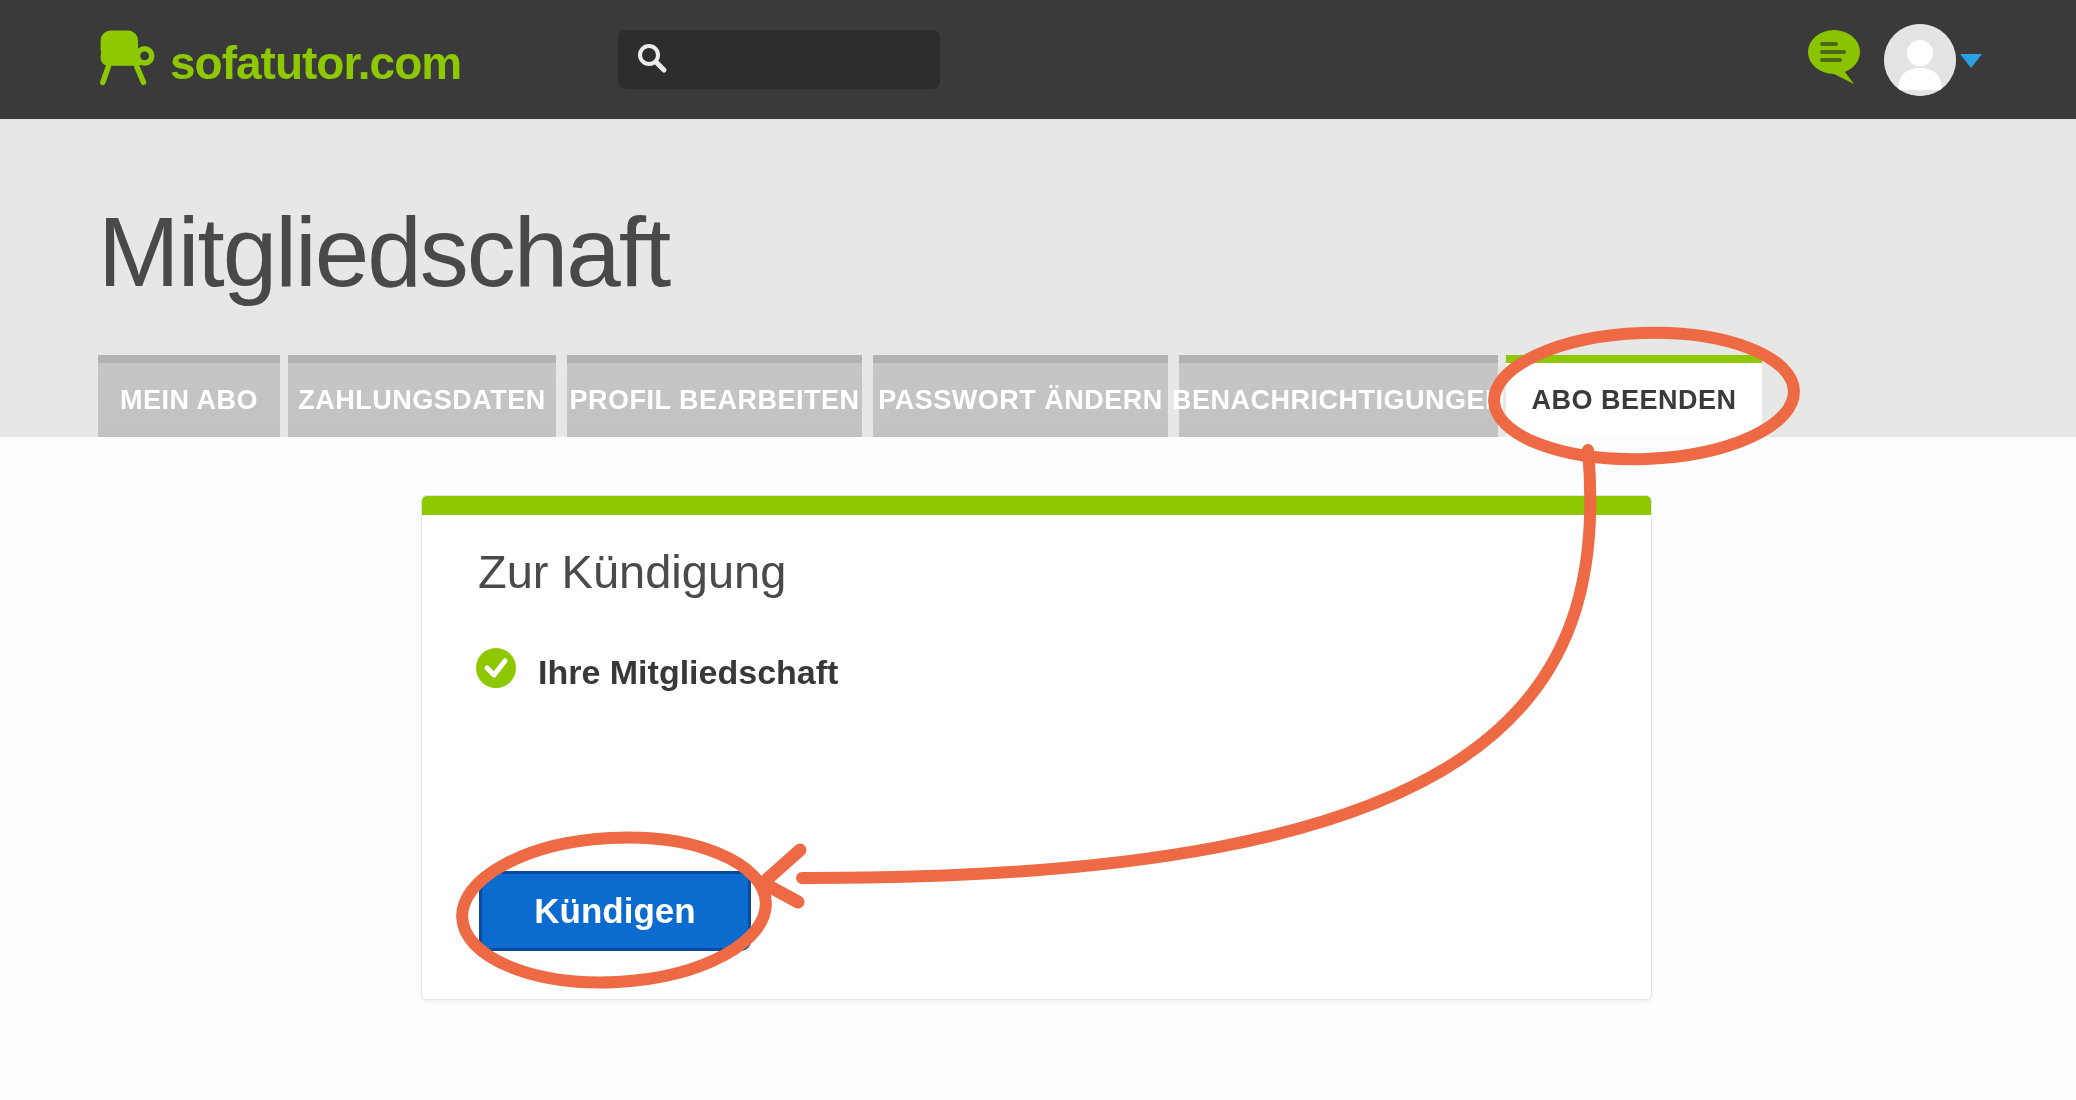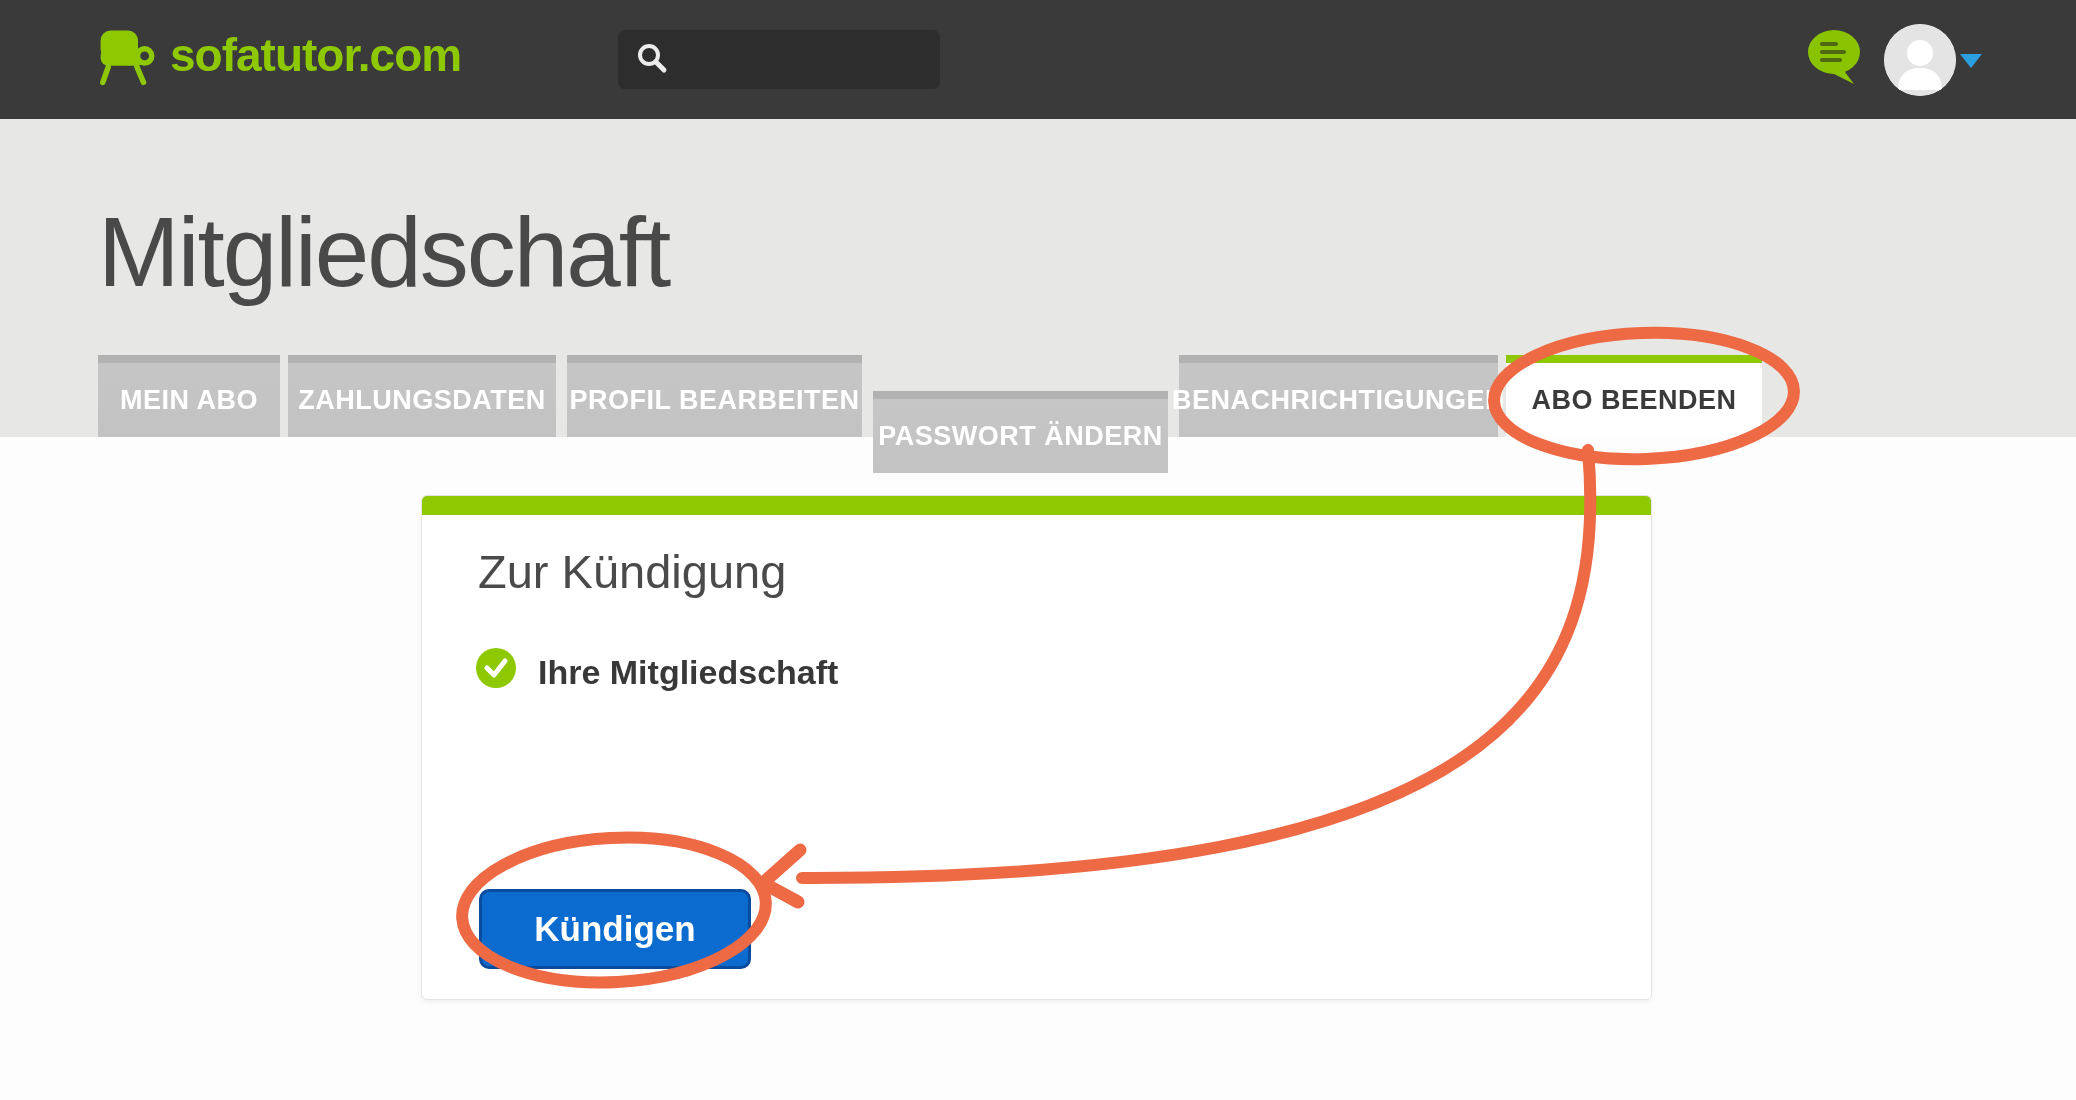--- a/index.html
+++ b/index.html
@@ -9,21 +9,21 @@
     font-family:"Liberation Sans", sans-serif;
     background:#fdfdfd;
     overflow:hidden;
   }
 
   
   .header {
     position:absolute; top:0; left:0; width:2076px; height:119px;
     background:#3a3a3a;
   }
-  .logo { position:absolute; left:94px; top:28px; display:flex; align-items:flex-start; gap:10px; cursor:pointer; }
+  .logo { position:absolute; left:94px; top:28px; display:flex; align-items:flex-end; gap:10px; cursor:pointer; }
   .logo-text { color:#8dc800; font-size:46px; font-weight:bold; letter-spacing:-1px; }
   .nav-faecher { position:absolute; left:462px; top:0; height:119px; display:flex; align-items:center; gap:12px; cursor:pointer; }
   .nav-faecher-label { color:#ffffff; font-size:31px; font-weight:bold; }
   .caret-down {
     width:0; height:0;
     border-left:11px solid transparent; border-right:11px solid transparent;
     border-top:14px solid #2b9fe0;
     margin-top:6px;
   }
   .search-box {
@@ -52,21 +52,21 @@
     position:absolute; top:355px; height:82px;
     border-top:8px solid #b2b2b2;
     background:linear-gradient(#c6c6c6,#c2c2c2);
     color:#ffffff; font-size:27px; font-weight:bold; letter-spacing:0.5px;
     display:flex; align-items:center; justify-content:center;
     cursor:pointer; white-space:nowrap;
   }
   .tab-1 { left:98px;  width:182px; }
   .tab-2 { left:288px; width:268px; }
   .tab-3 { left:567px; width:295px; }
-  .tab-4 { left:873px; width:295px;margin-top:36px; }
+  .tab-4 { left:873px; width:295px; }
   .tab-5 { left:1179px; width:319px; }
   .tab-active {
     left:1506px; width:256px;
     border-top:8px solid #8dc800;
     background:#ffffff; color:#3a3a3a;
   }
 
   
   .card {
     position:absolute; left:421px; top:495px; width:1231px; height:505px;
@@ -84,21 +84,20 @@
     position:absolute; left:56px; top:218px; width:1085px;
     font-size:31px; color:#757575; line-height:56px;
   }
   .cancel-btn {
     position:absolute; left:57px; top:375px; width:272px; height:80px;
     background:#0b6bce; border:3px solid #0a4b9e; border-radius:10px;
     color:#ffffff; font-size:35px; font-weight:bold;
     font-family:"Liberation Sans",sans-serif;
     display:flex; align-items:center; justify-content:center;
     cursor:pointer;
-    margin-top:18px;
   }
 
   
   .annot-overlay {
     position:absolute; left:0; top:0; width:2076px; height:1100px;
     z-index:50; pointer-events:none;
   }
 </style>
 </head>
 <body>

